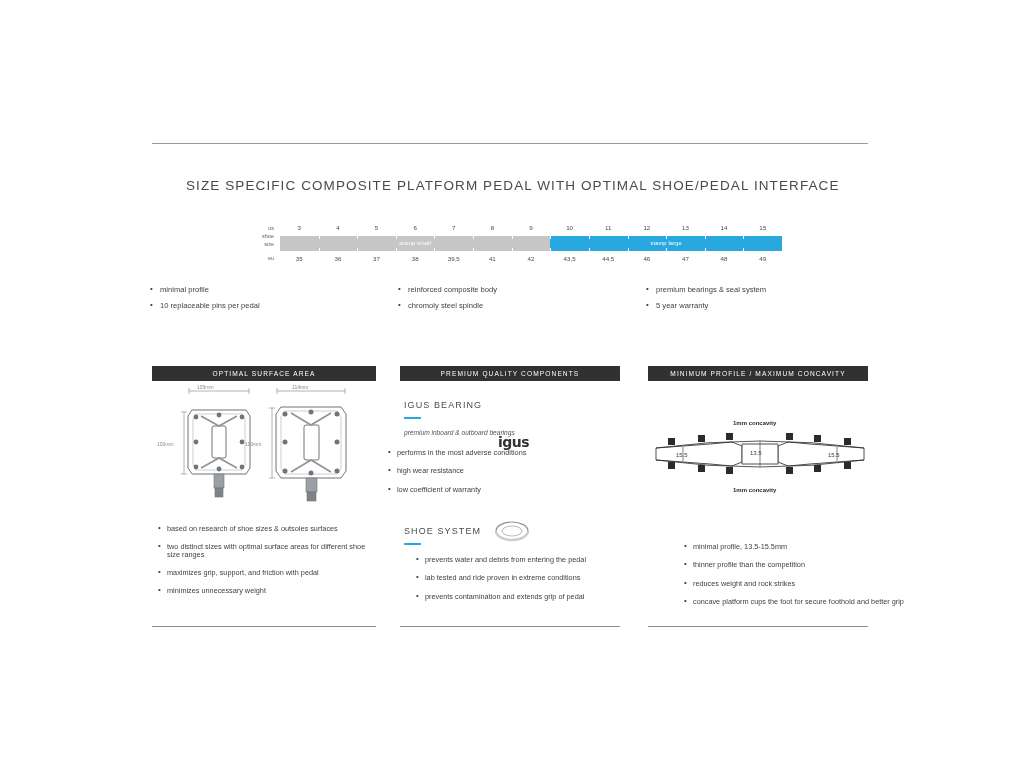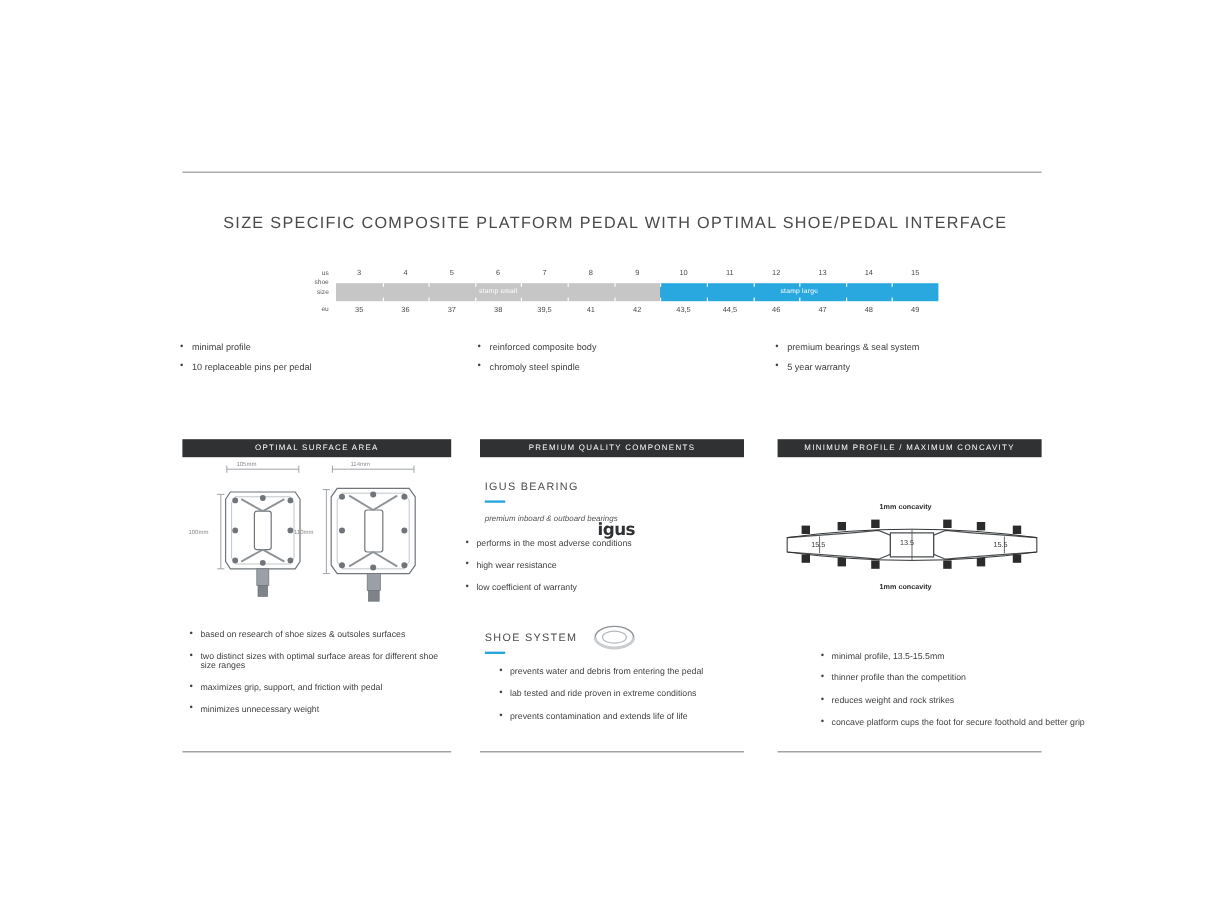--- a/index.html
+++ b/index.html
@@ -443,21 +443,21 @@
       <ellipse cx="18" cy="13" rx="16" ry="9" fill="none" stroke="#8d9296" stroke-width="1.2"></ellipse>
       <ellipse cx="18" cy="13" rx="10" ry="5" fill="none" stroke="#b5babd" stroke-width="1"></ellipse>
       <path d="M2 13 a16 9 0 0 0 32 0" fill="none" stroke="#c9cdd0" stroke-width="2.4"></path>
     </svg>
   </div>
 
   <div class="plist" style="left:416px; top:556px; width:230px;">
     <ul>
       <li>prevents water and debris from entering the pedal</li>
       <li>lab tested and ride proven in extreme conditions</li>
-      <li>prevents contamination and extends life of life</li>
+      <li>prevents contamination and extends grip of pedal</li>
     </ul>
   </div>
   <div class="col-rule" style="left:400px; top:626px; width:220px;"></div>
 
   <div class="panel-header" style="left:648px; top:366px; width:220px;">MINIMUM PROFILE / MAXIMUM CONCAVITY</div>
 
   <div class="draw" style="left:650px; top:418px;">
     <svg width="220" height="80" viewBox="0 0 220 80">
       <g stroke="#4a4f53" fill="none" stroke-width="1">
 

